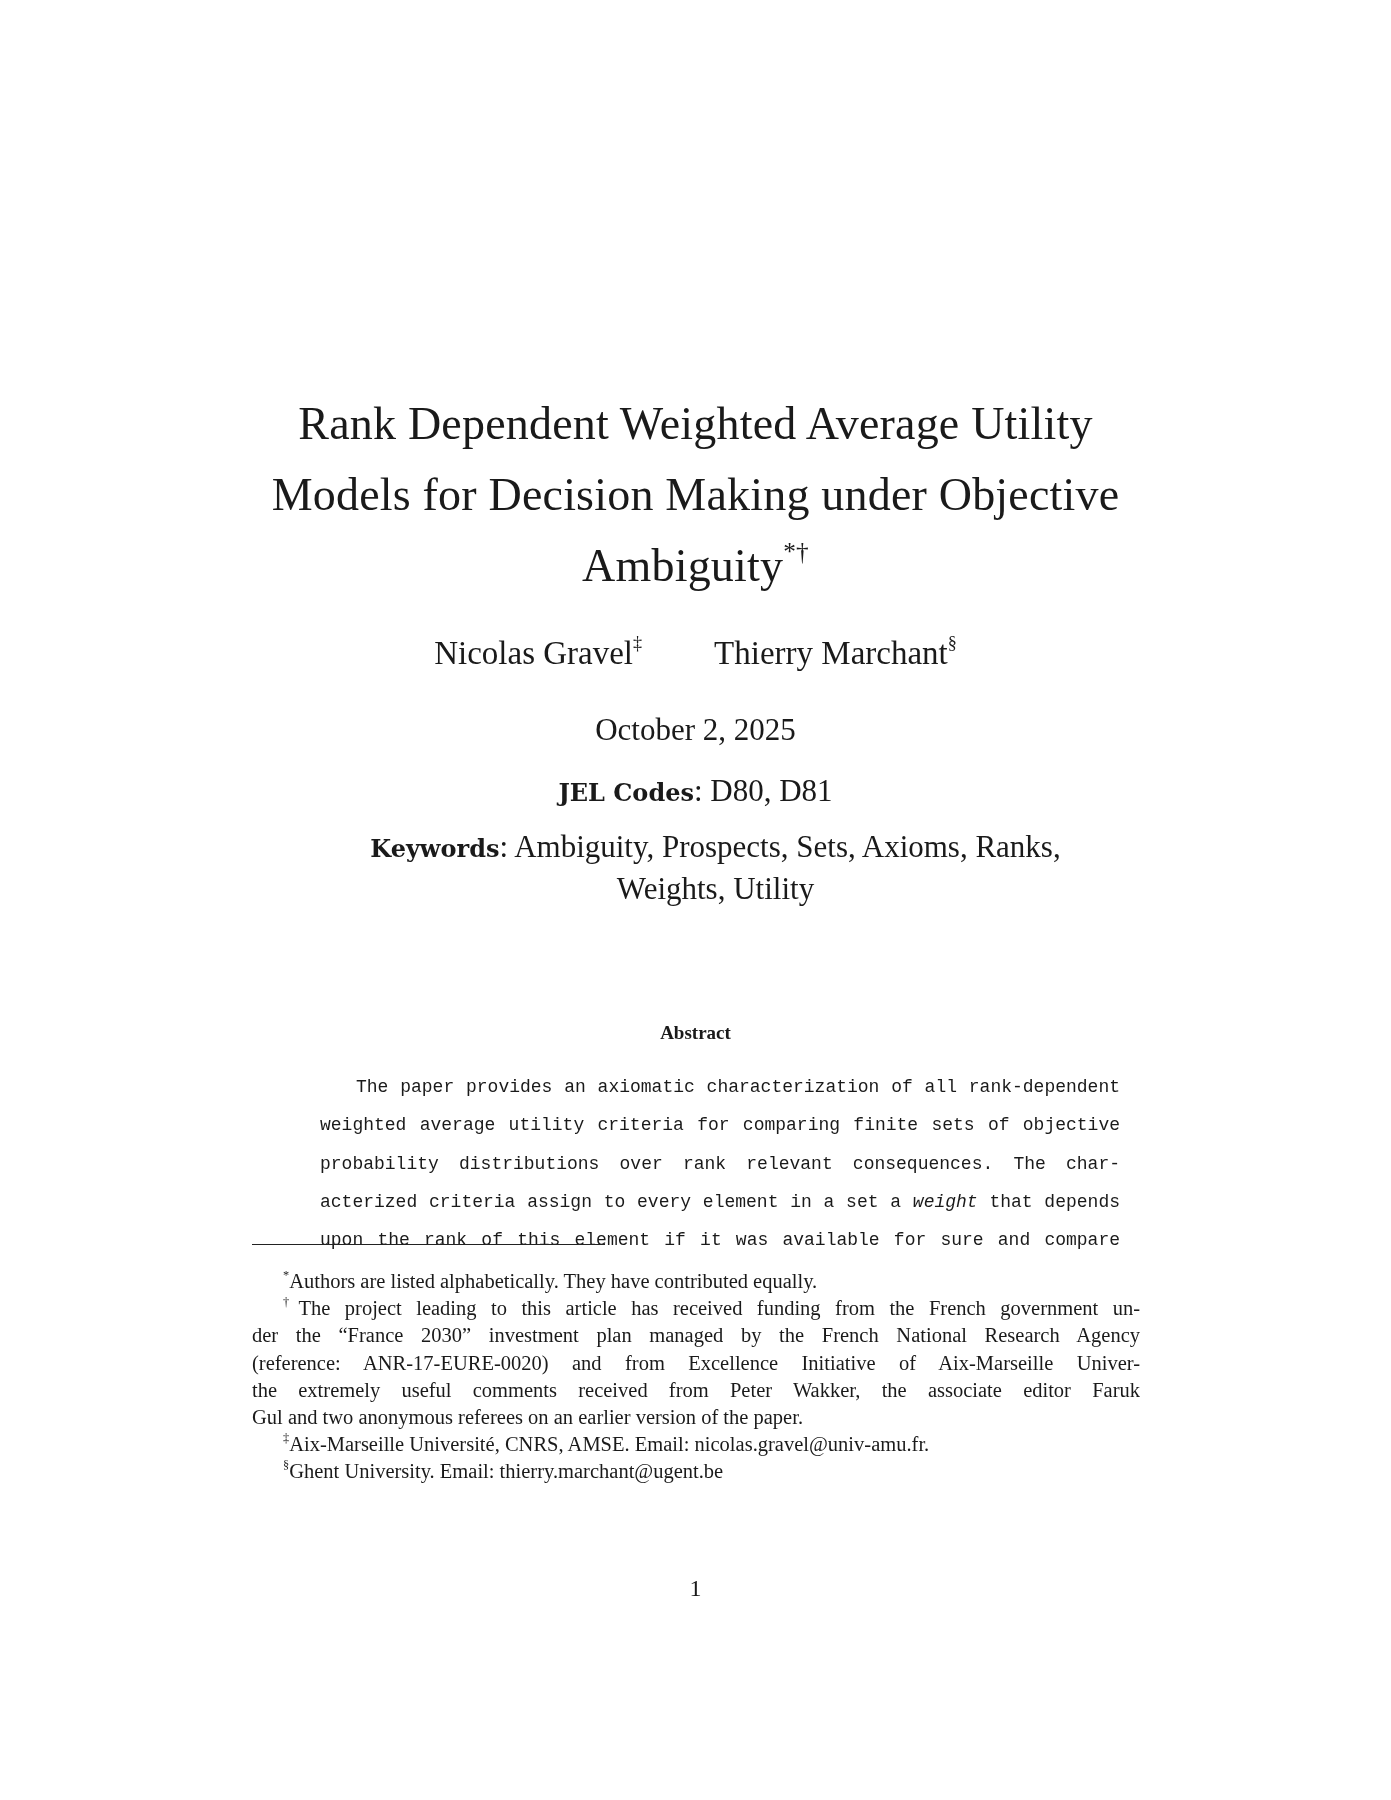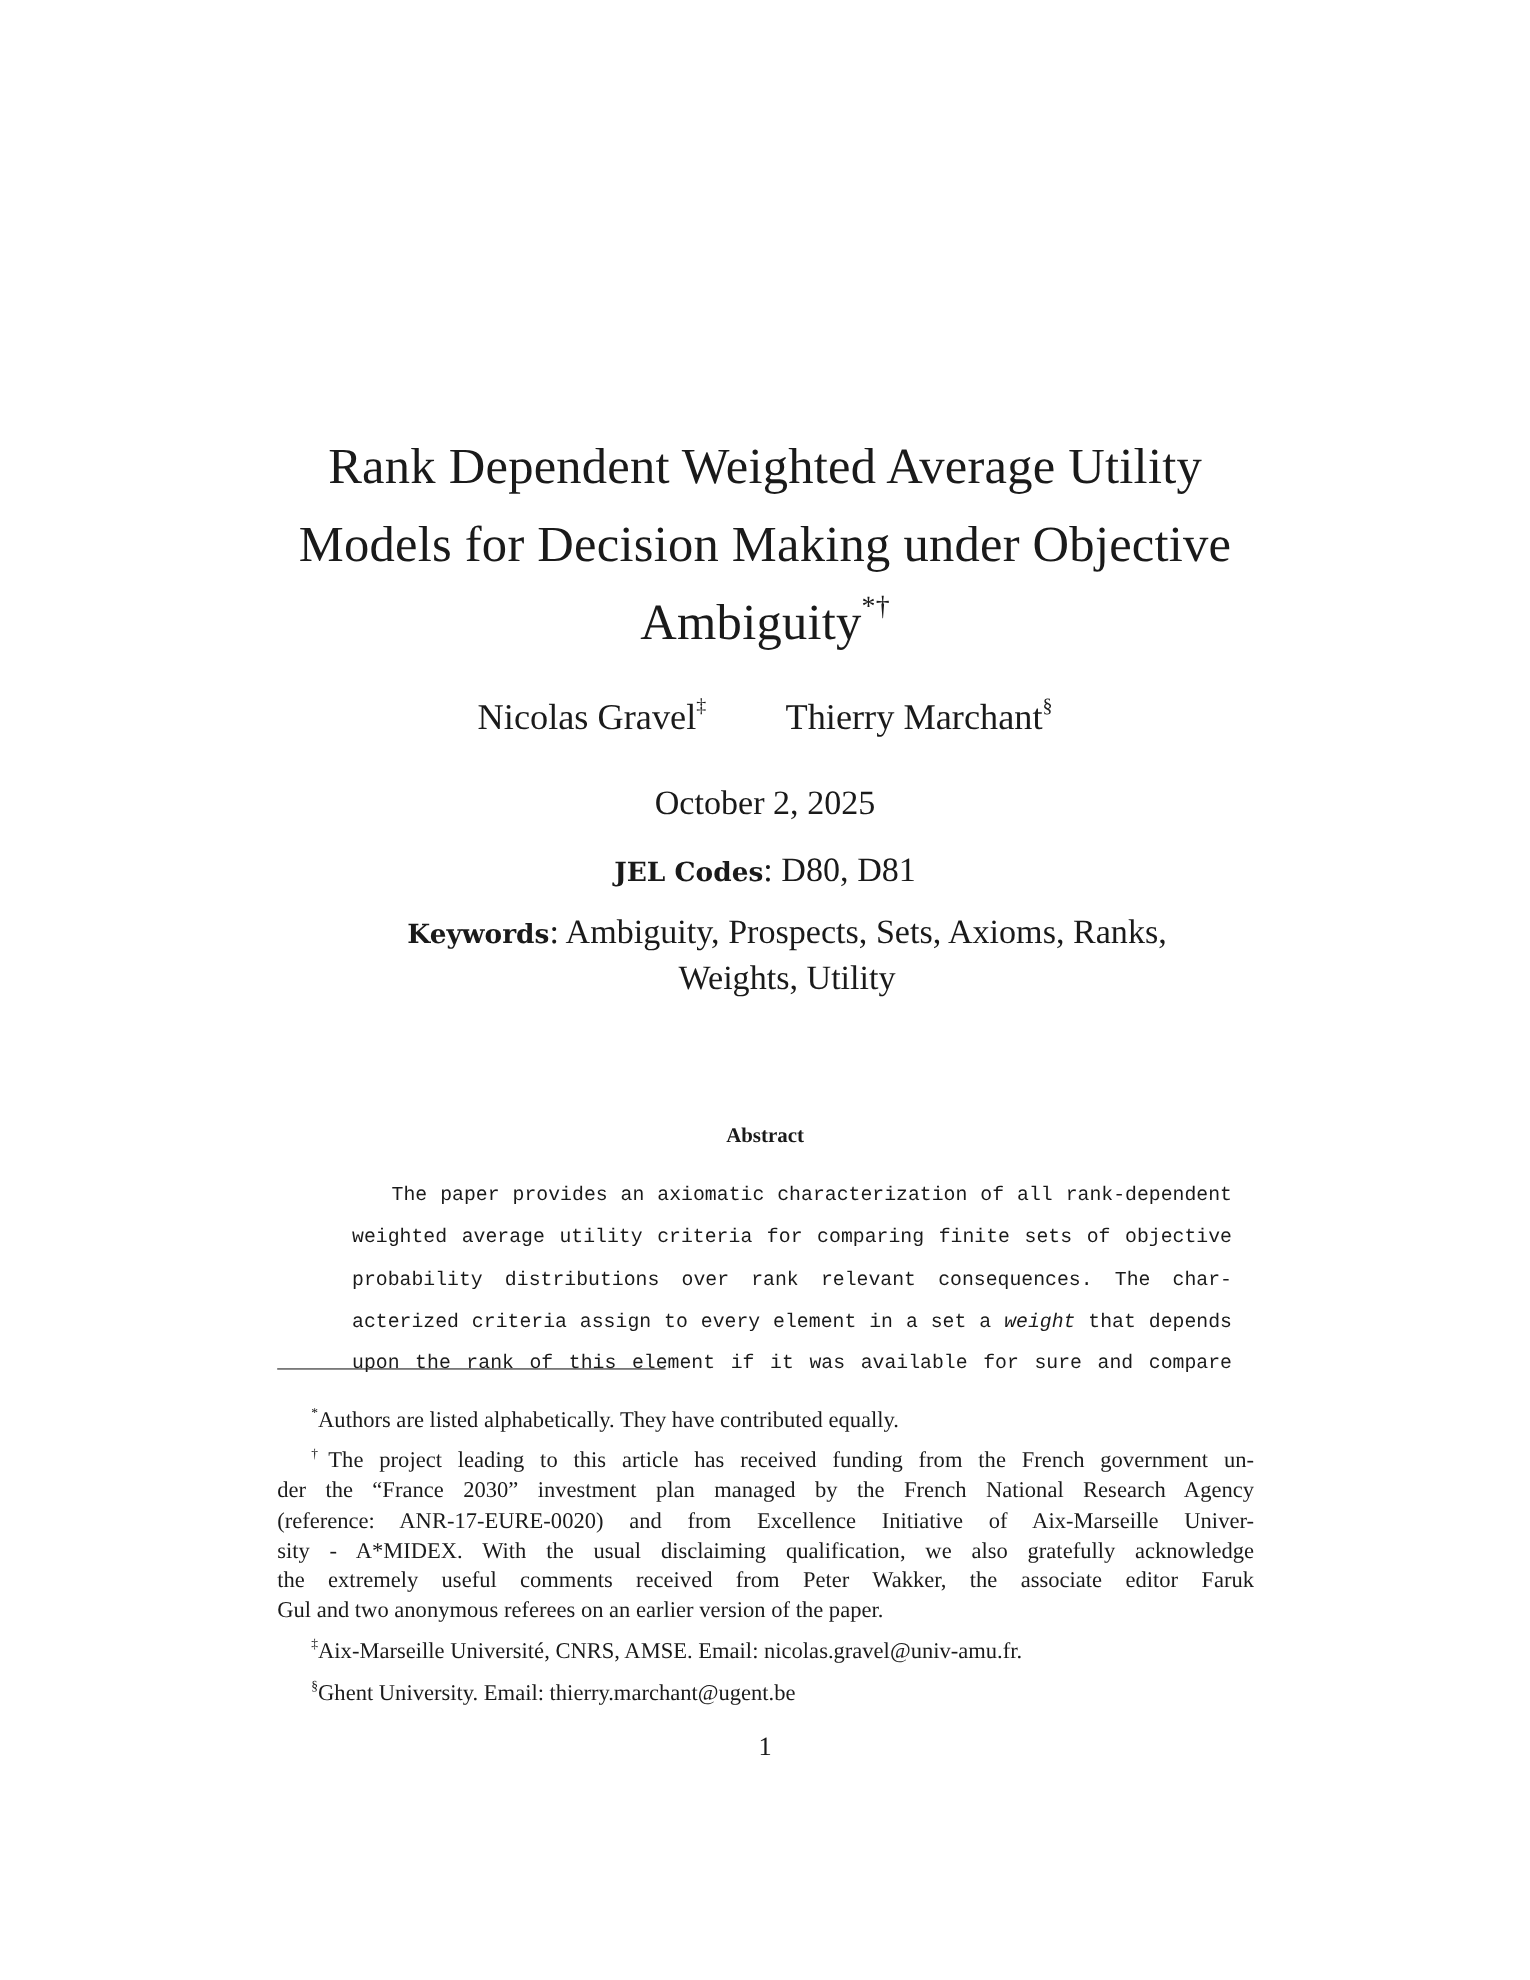--- a/index.html
+++ b/index.html
@@ -33,21 +33,21 @@
   }
   .abstract .aline { display: block; white-space: nowrap; text-align: justify; text-align-last: justify; }
   .abstract .aline.first { padding-left: 36px; }
   .abstract em { font-style: italic; }
   .rule { position: absolute; left: 252px; top: 1244px; width: 353px; height: 0; border-top: 1.5px solid #222; }
   .footnotes {
     position: absolute; left: 252px; width: 888px; top: 1268px;
     font-family: "Liberation Serif", serif; font-size: 20.5px; line-height: 27.2px;
   }
   .footnotes .fline { display: block; white-space: nowrap; text-align: justify; text-align-last: justify; }
-  .footnotes .fline.indent { padding-left: 31px; margin-top: 10px; }
+  .footnotes .fline.indent { padding-left: 31px; }
   .footnotes .fline.last { text-align-last: left; }
   .footnotes sup { font-size: 0.6em; vertical-align: 0.7em; line-height: 0; }
   .pagenum { top: 1573px; font-family: "Liberation Serif", serif; font-size: 24px; line-height: 30px; }
 </style>
 </head>
 <body>
 
 <div class="page">
 
   <h1 class="center title" style="margin:0;">
@@ -79,21 +79,20 @@
     <span class="aline">upon the rank of this element if it was available for sure and compare</span>
   </div>
 
   <div class="rule"></div>
 
   <div class="footnotes">
     <span class="fline indent last"><sup>*</sup><span>Authors are listed alphabetically. They have contributed equally.</span></span>
     <span class="fline indent"><sup>†</sup><span>The project leading to this article has received funding from the French government un-</span></span>
     <span class="fline">der the “France 2030” investment plan managed by the French National Research Agency</span>
     <span class="fline">(reference:  ANR-17-EURE-0020) and from Excellence Initiative of Aix-Marseille Univer-</span>
-    <span class="fline">sity - A*MIDEX. With the usual disclaiming qualification, we also gratefully acknowledge</span>
     <span class="fline">the extremely useful comments received from Peter Wakker, the associate editor Faruk</span>
     <span class="fline last">Gul and two anonymous referees on an earlier version of the paper.</span>
     <span class="fline indent last"><sup>‡</sup><span>Aix-Marseille Université, CNRS, AMSE. Email: nicolas.gravel@univ-amu.fr.</span></span>
     <span class="fline indent last"><sup>§</sup><span>Ghent University. Email: thierry.marchant@ugent.be</span></span>
   </div>
 
   <div class="center pagenum">1</div>
 
 </div>
 

